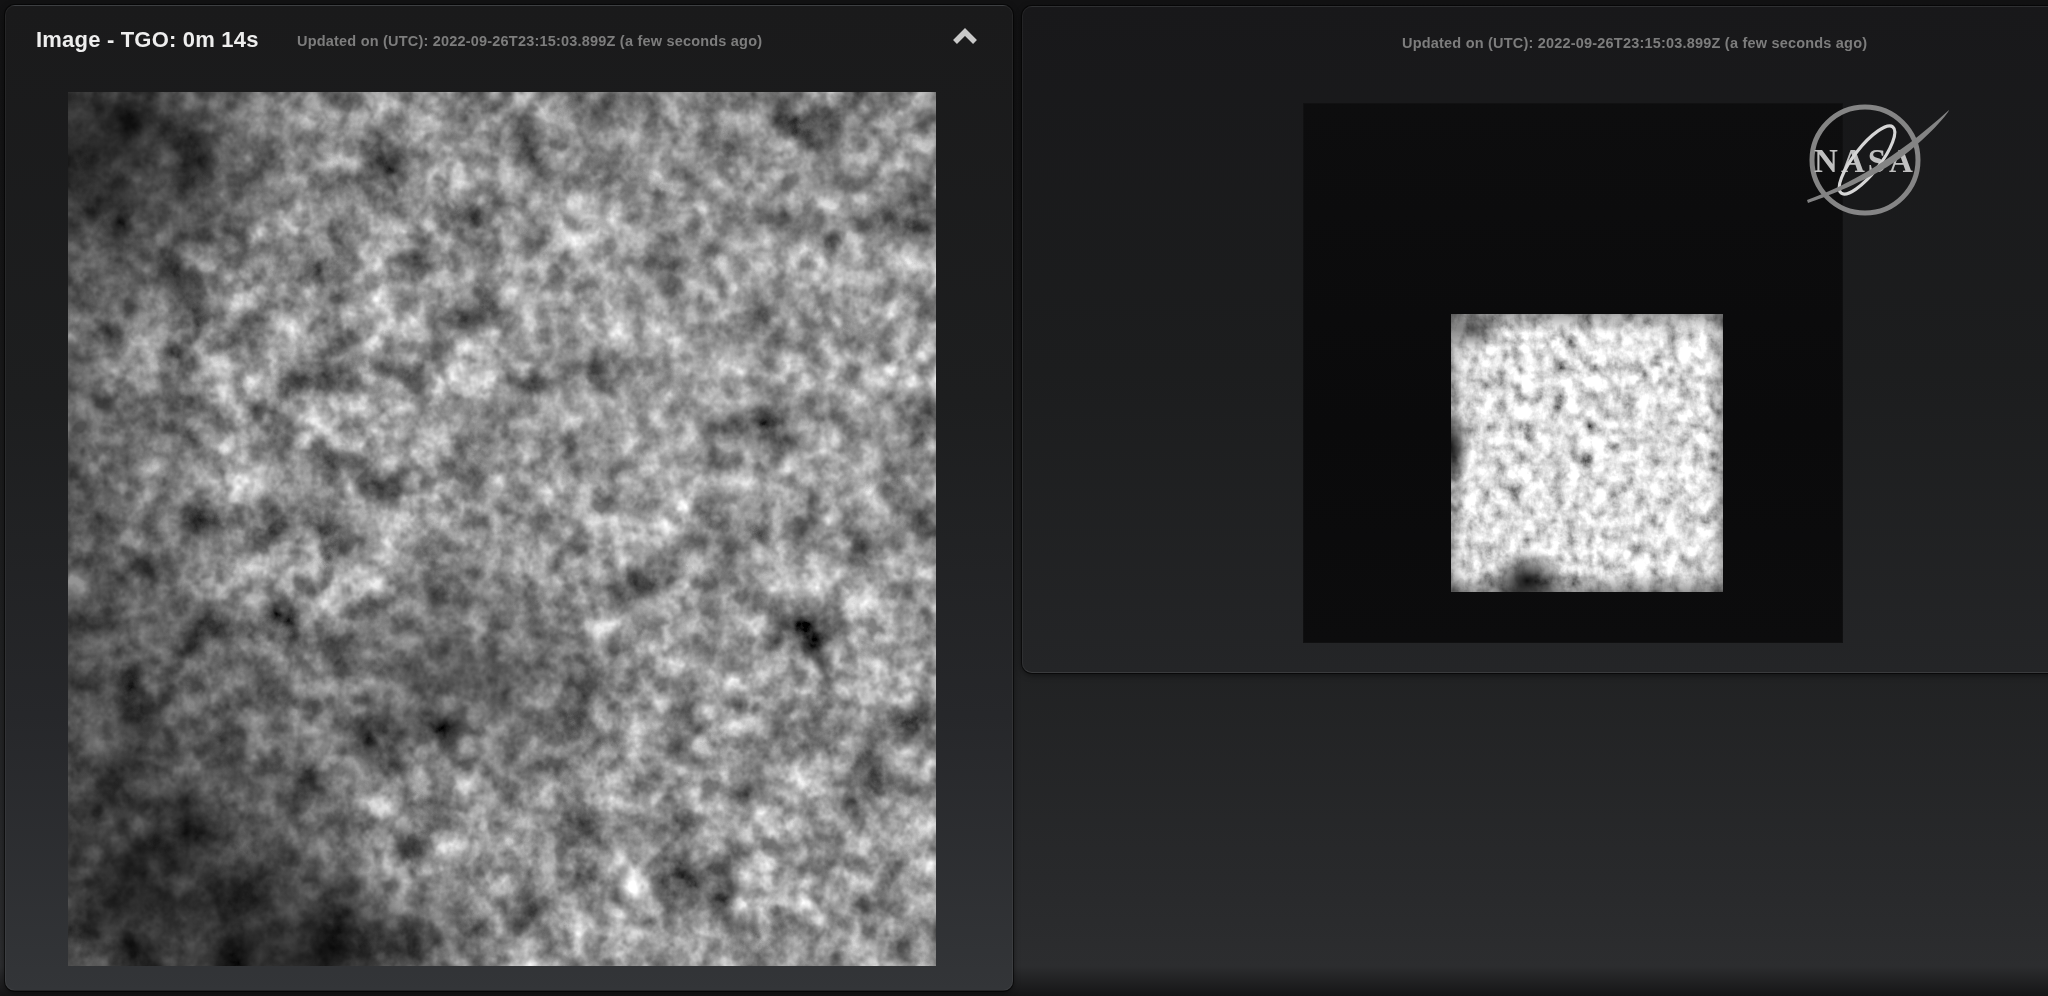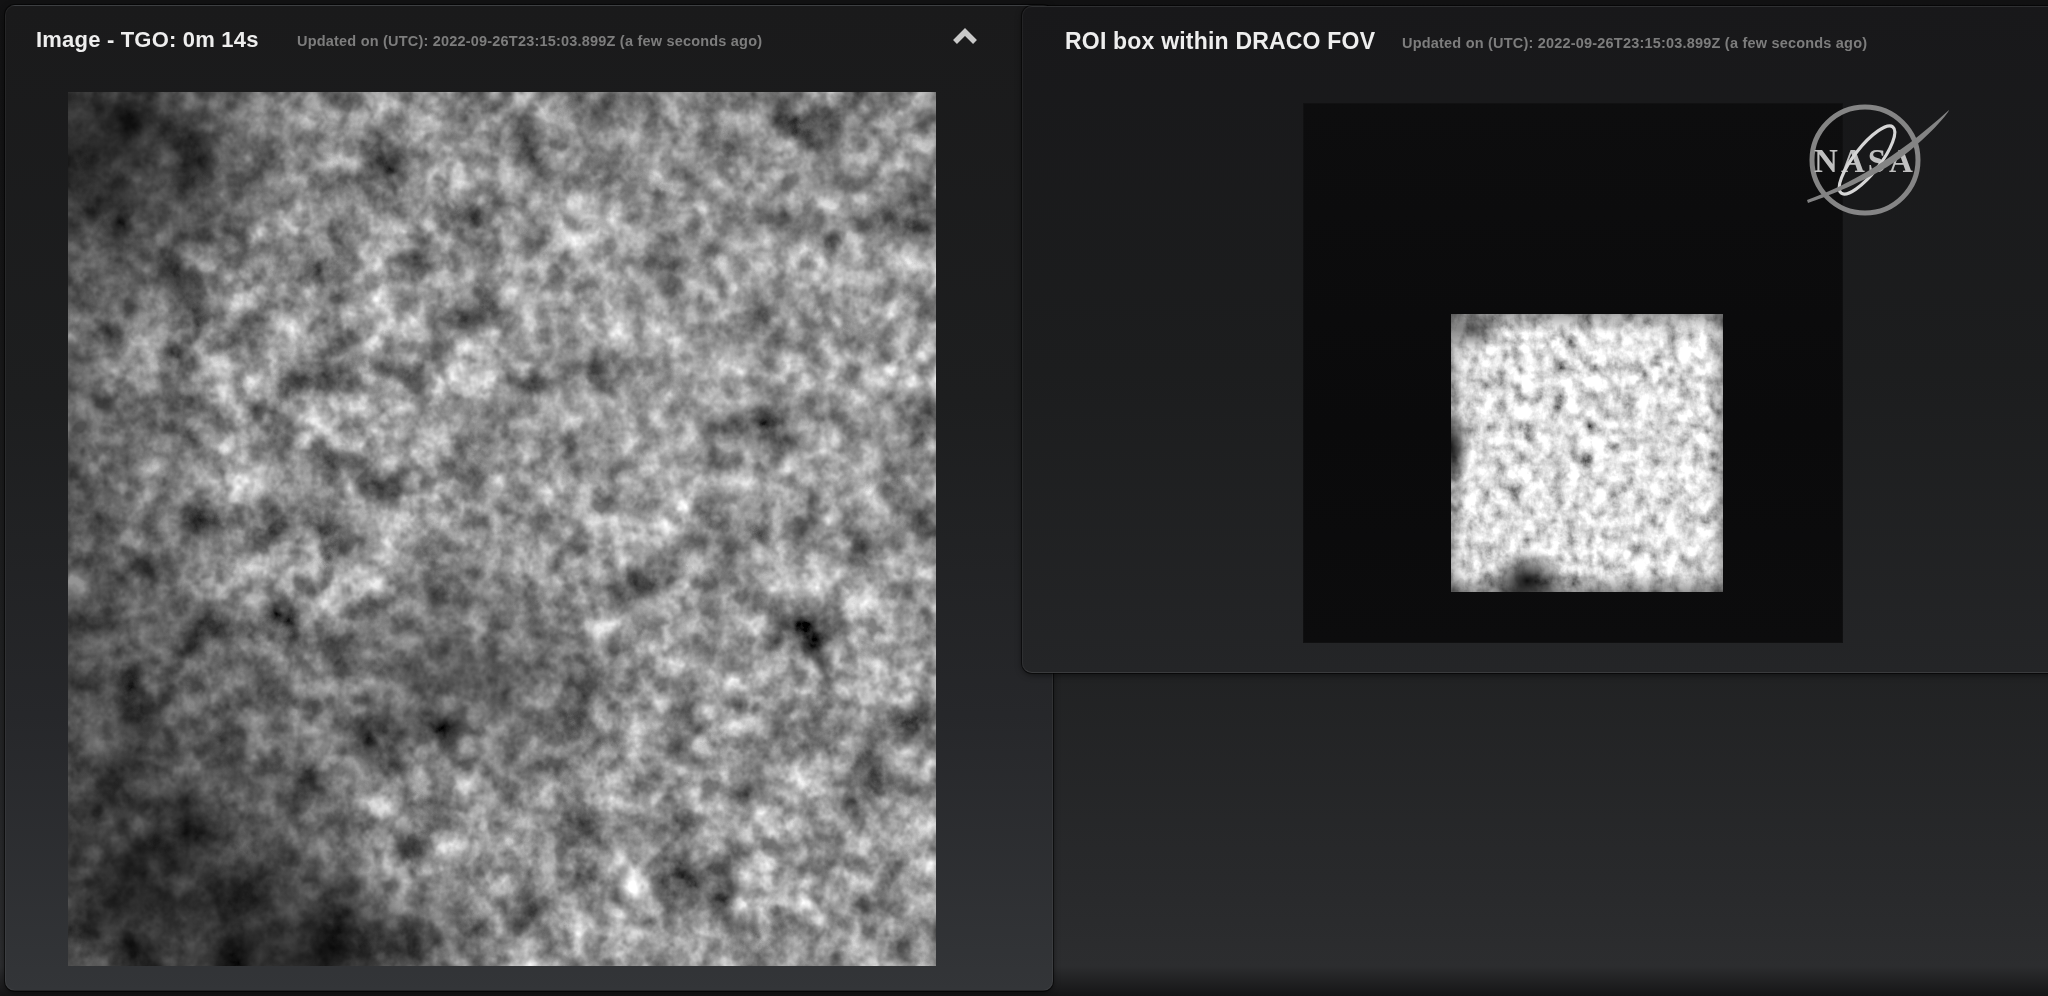--- a/index.html
+++ b/index.html
@@ -7,21 +7,20 @@
     position:relative;width:2048px;height:996px;overflow:hidden;
     background:linear-gradient(180deg,#121213 0%,#161617 30%,#1f2021 62%,#28292b 88%,#2c2d2f 97%,#151516 100%);
     font-family:"Liberation Sans",sans-serif;
     -webkit-font-smoothing:antialiased;
   }
   .panel{
     position:absolute;
     border:1px solid rgba(255,255,255,0.05);
     box-shadow:0 0 0 1px rgba(0,0,0,0.55), 0 2px 6px rgba(0,0,0,0.5);
     border-radius:10px;
-    padding-left:40px;
   }
   #panel-left{
     left:5px;top:5px;width:1006px;height:984px;
     background:linear-gradient(180deg,#1a1a1b 0%,#1d1e1f 40%,#26272a 72%,#333538 100%);
   }
   #panel-right{
     left:1022px;top:6px;width:1040px;height:665px;
     background:linear-gradient(180deg,#18181a 0%,#1c1d1e 55%,#242527 100%);
     border-bottom:1px solid #3a3b3d;
   }
@@ -114,21 +113,20 @@
         </defs>
         <rect x="0" y="0" width="868" height="874" fill="#828282"></rect>
         <rect x="0" y="0" width="868" height="874" filter="url(#rockL)"></rect>
         <rect x="0" y="0" width="868" height="874" filter="url(#rockFine)" opacity="0.5"></rect>
       </svg>
       <div class="tgo-shade"></div>
     </div>
   </section>
 
   <section class="panel" id="panel-right">
-    <h2 class="panel-title" style="margin:0;">ROI box within DRACO FOV</h2>
     <span class="panel-updated">Updated on (UTC): 2022-09-26T23:15:03.899Z (a few seconds ago)</span>
 
     <div class="fov-box"></div>
 
     <div class="roi-image">
       <svg width="272" height="278" viewBox="0 0 272 278" preserveAspectRatio="none">
         <defs>
           <filter id="rockR" x="-5%" y="-5%" width="110%" height="110%">
             <feTurbulence type="fractalNoise" baseFrequency="0.07 0.065" numOctaves="4" seed="23" stitchTiles="stitch"></feTurbulence>
             <feColorMatrix type="matrix" values="0.8 0.8 0.8 0 -0.48  0.8 0.8 0.8 0 -0.48  0.8 0.8 0.8 0 -0.48  0 0 0 0 1"></feColorMatrix>

